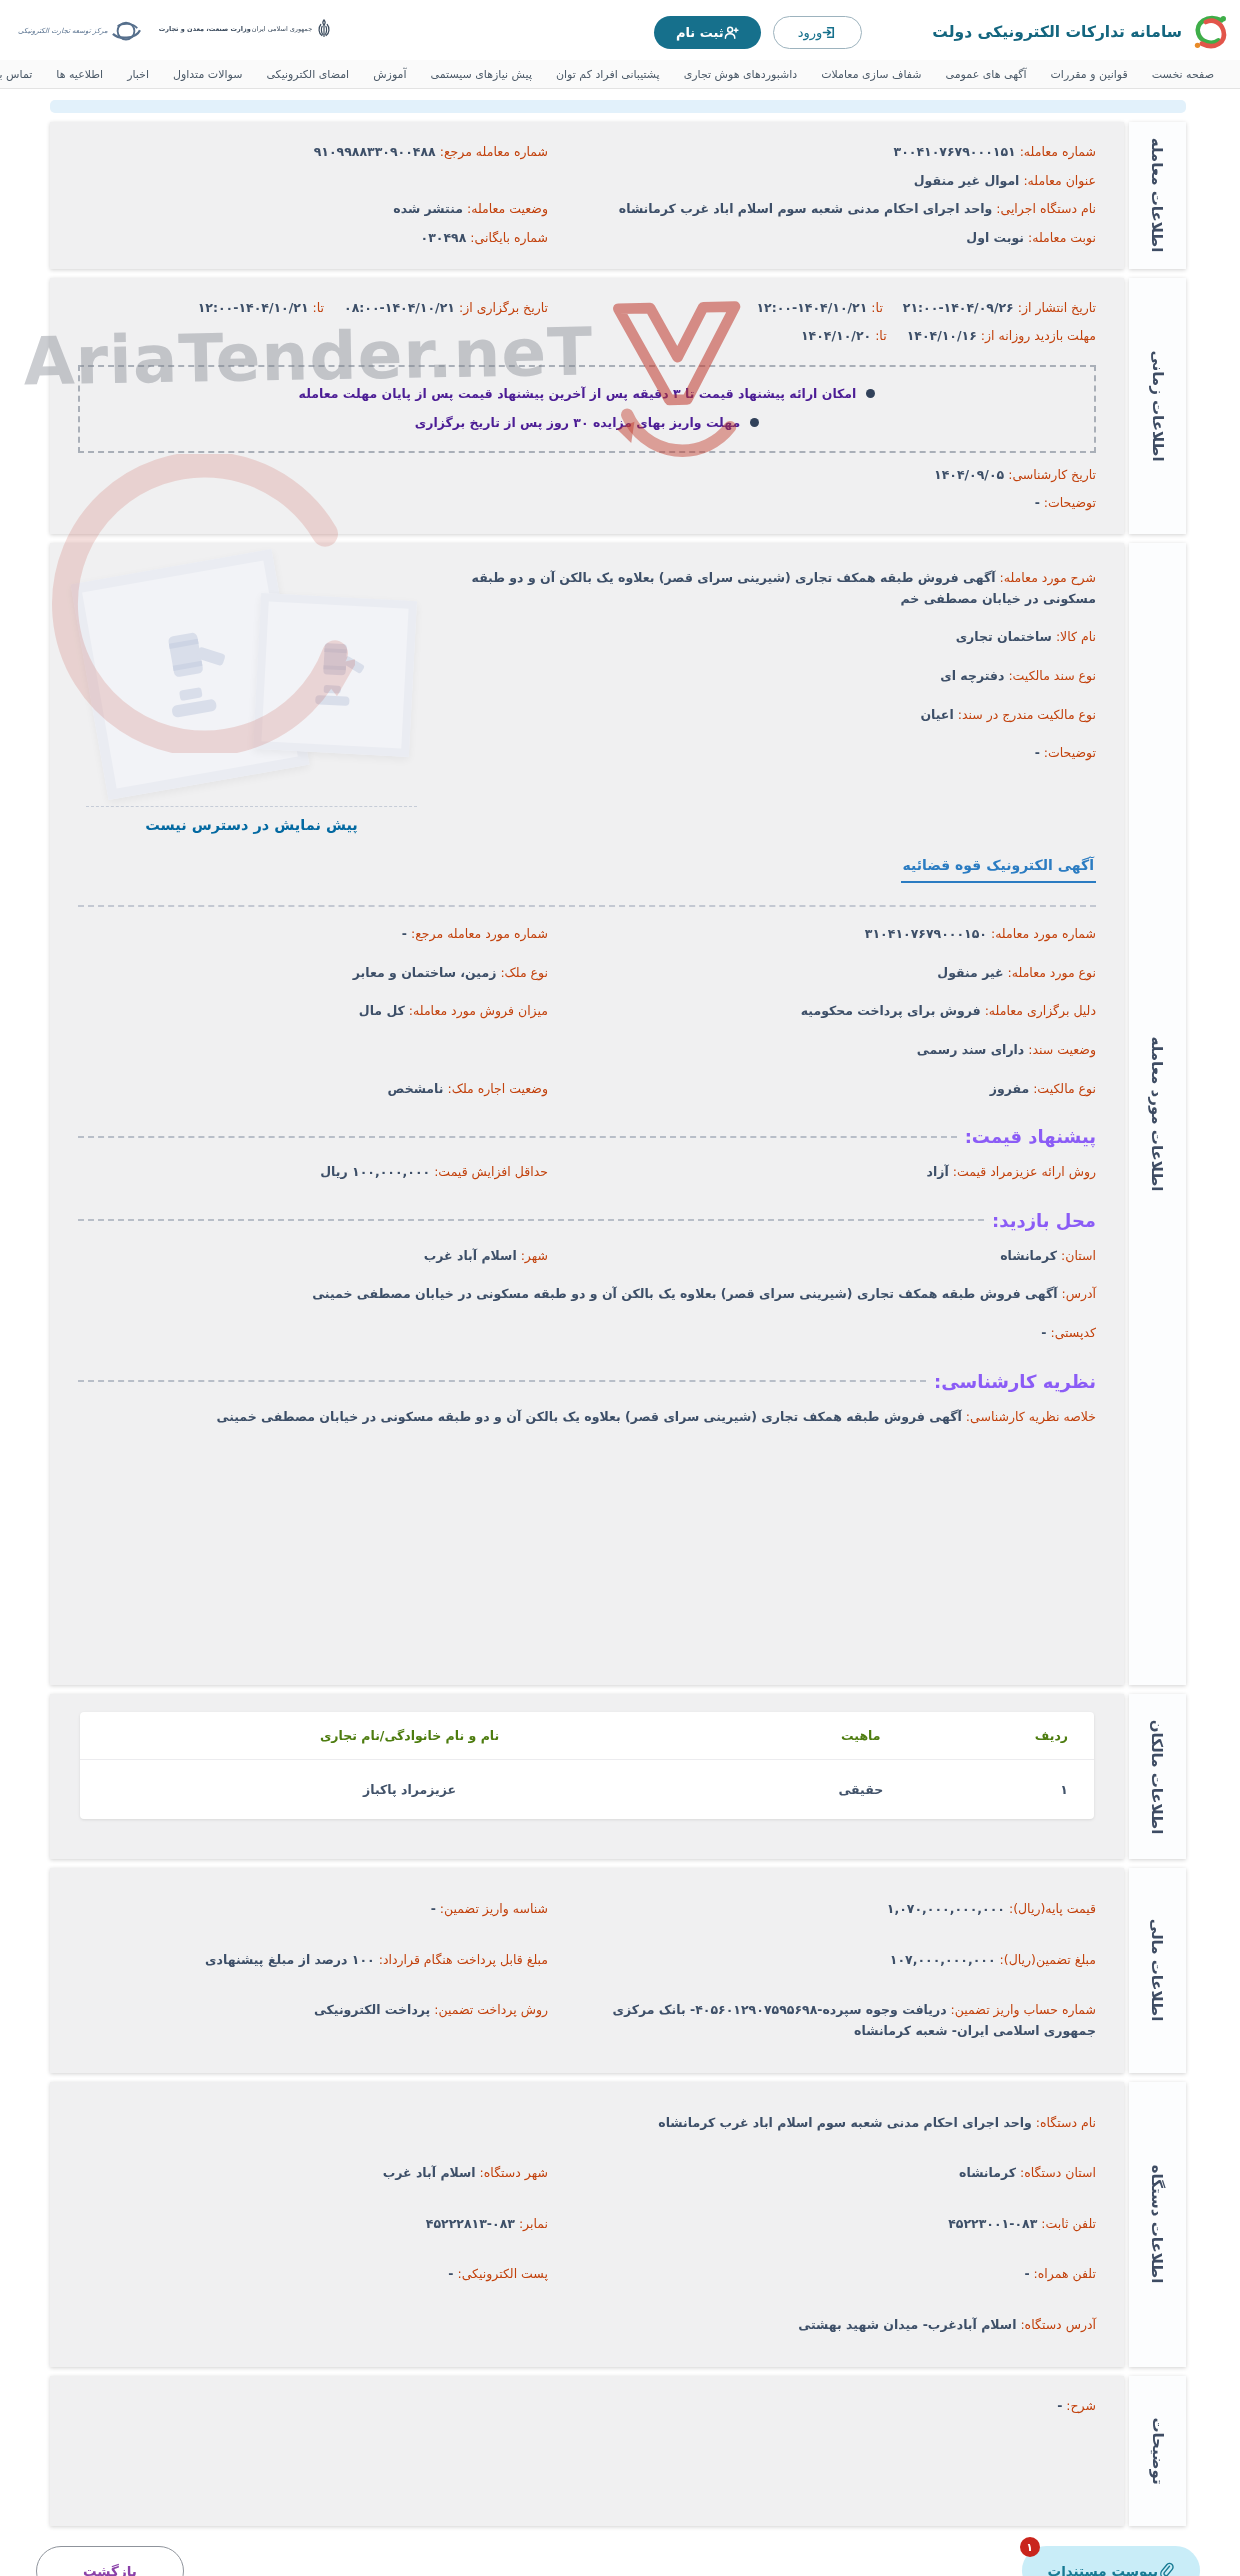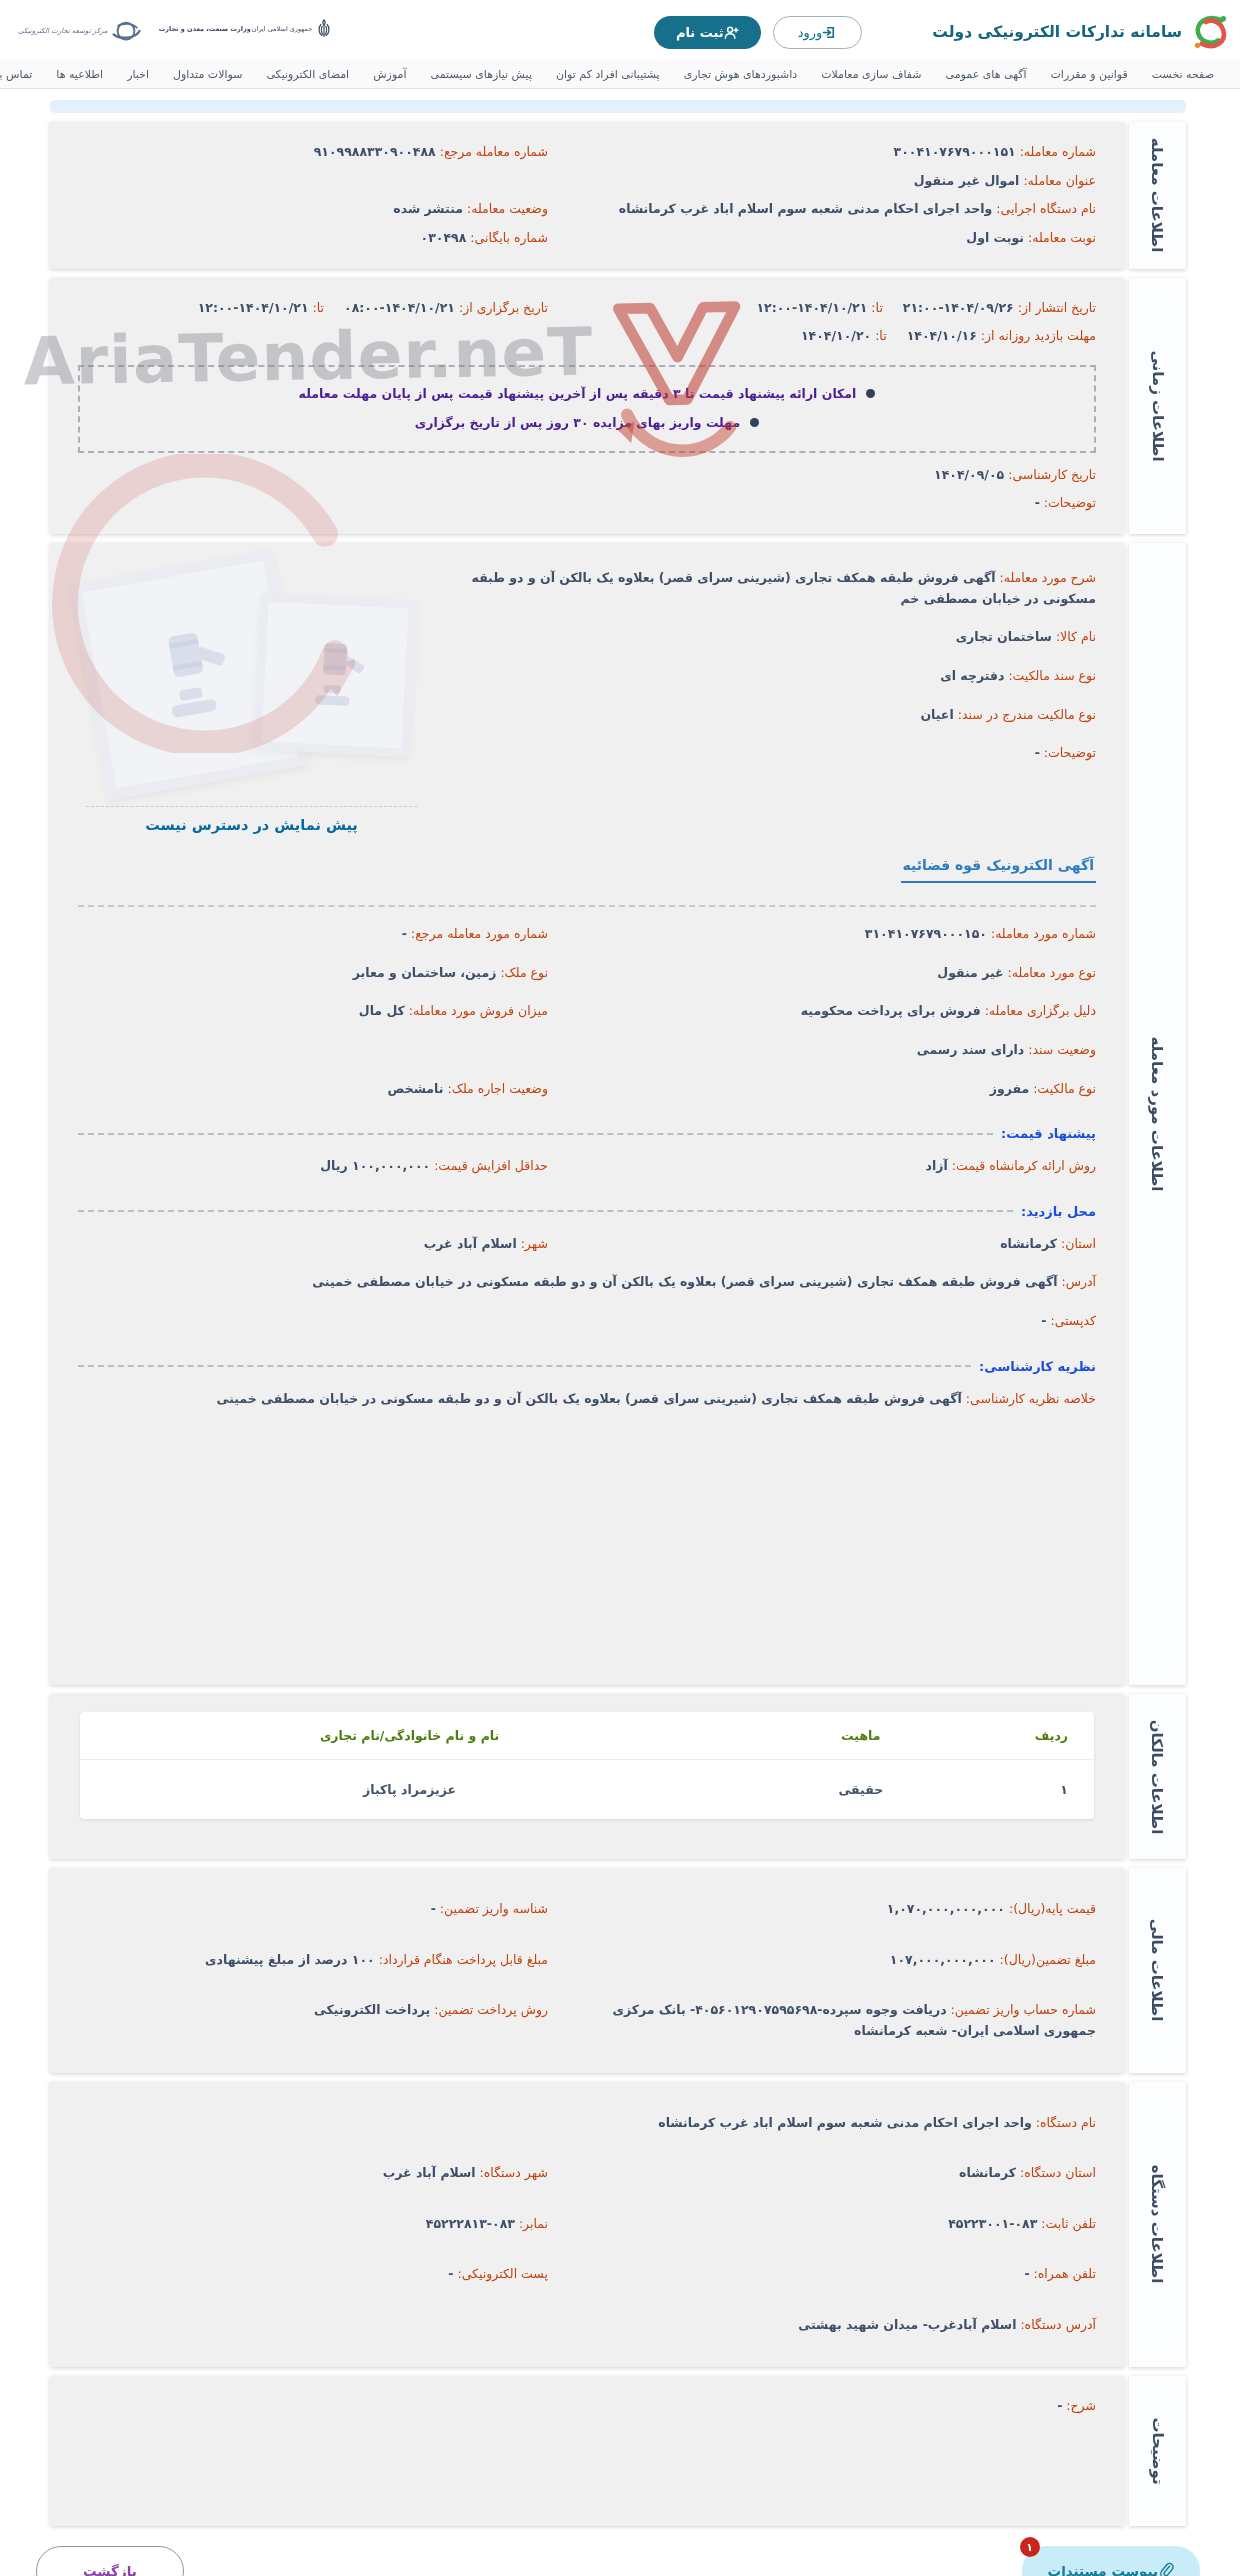--- a/index.html
+++ b/index.html
@@ -49,21 +49,21 @@
   .preview{width:347px;flex:0 0 auto;padding-top:4px;}
   .tiles{position:relative;height:237px;}
   .tile{position:absolute;background:#f2f3f7;border:10px solid #eaecf2;box-shadow:0 3px 8px rgba(0,0,0,.05);display:flex;align-items:center;justify-content:center;}
   .tile1{left:10px;top:2px;width:184px;height:199px;transform:rotate(-10deg);}
   .tile2{left:179px;top:34px;width:140px;height:140px;border-width:8px;transform:rotate(3deg);}
   .dash-line{border-top:1px dashed #c6ccd7;margin:6px 8px 10px;}
   .preview-caption{text-align:center;color:#0369a1;font-weight:bold;font-size:14.5px;padding-bottom:6px;}
   .jlink{display:inline-block;color:#2b7cc2;font-weight:bold;font-size:14px;border-bottom:2px solid #2b7cc2;padding:2px 2px 8px;margin:16px 0 2px;cursor:pointer;}
   .dashed-sep{border-top:2px dashed #c3c8d2;margin:20px 0 8px;}
   .subhead{display:flex;align-items:center;gap:8px;padding:18px 0 6px;}
-  .sublabel{color:#1d4ed8;font-weight:bold;font-size:13px;white-space:nowrap;}
+  .sublabel{color:#8b5cf6;font-weight:bold;font-size:18px;white-space:nowrap;}
   .dashfill{flex:1;border-top:2px dashed #b8bec8;}
   
   .owners-card{background:#fff;border-radius:4px;box-shadow:0 1px 3px rgba(0,0,0,.10);margin:2px;}
   .owners-card table{width:100%;border-collapse:collapse;font-size:12.5px;color:#55657a;}
   .owners-card th{font-weight:bold;color:#4d7c0f;padding:16px 10px;border-bottom:1px solid #ececef;}
   .owners-card td{padding:22px 10px;color:#42536a;font-weight:bold;}
   .col-idx{width:11%;text-align:right;padding-right:26px!important;}
   .col-nat{width:24%;text-align:center;}
   .col-name{width:65%;text-align:center;}
   
@@ -356,21 +356,21 @@
           <span class="flabel">وضعیت اجاره ملک:</span> <span class="fvalue">نامشخص</span>
         </div>
       </div>
 
       <div class="subhead">
         <span class="sublabel">پیشنهاد قیمت:</span>
           <span class="dashfill"></span>
       </div>
       <div class="row2">
         <div class="field">
-          <span class="flabel">روش ارائه کرمانشاه قیمت:</span> <span class="fvalue">آزاد</span>
+          <span class="flabel">روش ارائه عزیزمراد قیمت:</span> <span class="fvalue">آزاد</span>
         </div>
         <div class="field">
           <span class="flabel">حداقل افزایش قیمت:</span> <span class="fvalue">۱۰۰,۰۰۰,۰۰۰ ریال</span>
         </div>
       </div>
 
       <div class="subhead">
         <span class="sublabel">محل بازدید:</span>
           <span class="dashfill"></span>
       </div>

